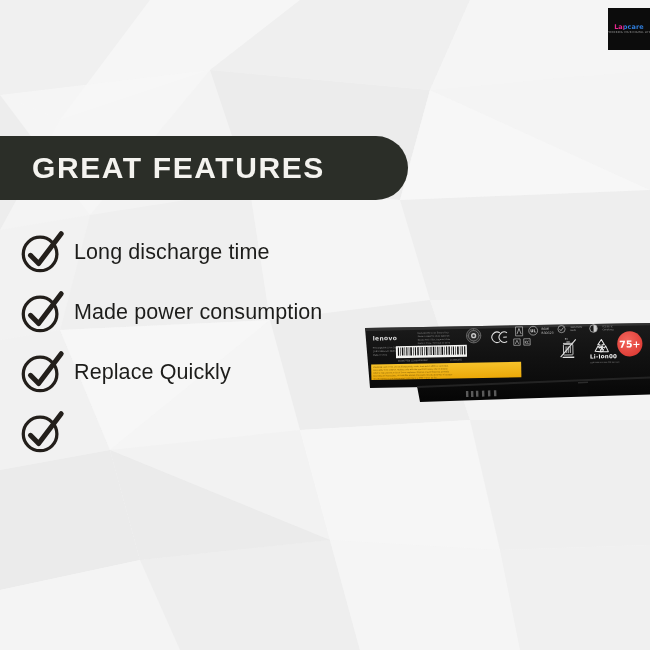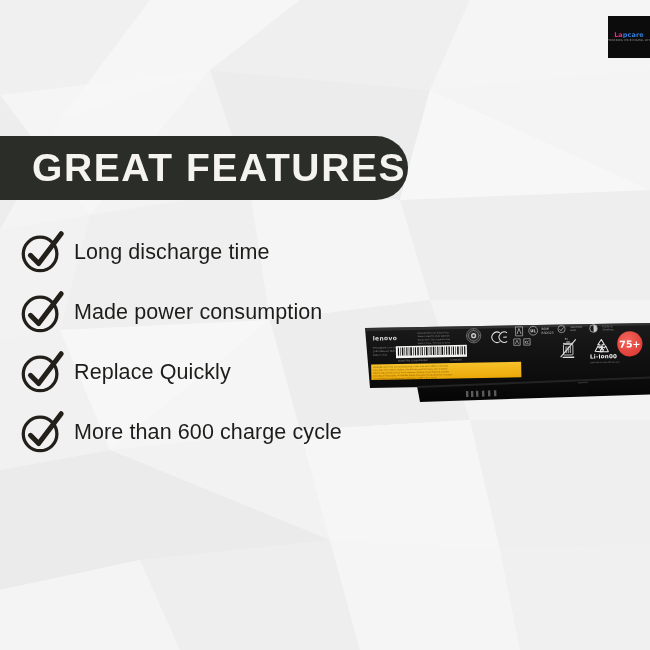--- a/index.html
+++ b/index.html
@@ -9,21 +9,21 @@
     background:#f2f2f2;
     position:relative;
   }
   #stage{position:absolute;inset:0;width:650px;height:650px;overflow:hidden;background:#f3f3f3;}
 
   
   #bg-poly{position:absolute;inset:0;width:650px;height:650px;}
 
   
   .brand-badge{
-    position:absolute;left:608px;top:16px;width:42px;height:42px;
+    position:absolute;left:608px;top:8px;width:42px;height:42px;
     background:#0c0c0c;display:flex;align-items:center;justify-content:center;
     overflow:hidden;
   }
   .brand-wrap{text-align:center;line-height:1;transform:scale(1);}
   .brand-name{
     font-family:"DejaVu Sans", sans-serif;
     font-size:6.5px;font-weight:bold;letter-spacing:.1px;white-space:nowrap;
     background:linear-gradient(90deg,#e8268f 0%,#e8268f 38%,#2f7fe0 39%,#2f7fe0 100%);
     -webkit-background-clip:text;background-clip:text;color:transparent;
     -webkit-text-fill-color:transparent;
@@ -36,21 +36,21 @@
   
   .headline-pill{
     position:absolute;left:-30px;top:136px;width:438px;height:64px;
     background:#2b2e28;border-radius:0 34px 34px 0;
     display:flex;align-items:center;
   }
   .headline-text{
     margin-left:62px;
     color:#f4f3ef;
     font-family:"Liberation Sans", sans-serif;
-    font-size:39px;font-weight:bold;letter-spacing:1.6px;
+    font-size:30px;font-weight:bold;letter-spacing:1.6px;
     white-space:nowrap;
   }
 
   
   .feature-list{position:absolute;left:18px;top:228px;width:420px;}
   .feature-row{display:flex;align-items:center;height:48px;margin-bottom:12px;text-align:right;}
   .check-icon{width:48px;height:48px;flex:0 0 48px;display:block;}
   .feature-label{
     margin-left:8px;
     color:#1d1d1b;
@@ -137,21 +137,20 @@
         <path d="M13 28.5 L21.5 37 L45 6" fill="none" stroke="#231f1b" stroke-width="5.2" stroke-linecap="round" stroke-linejoin="round"></path>
       </svg>
       <span class="feature-label">Replace Quickly</span>
     </div>
 
     <div class="feature-row">
       <svg class="check-icon" viewBox="0 0 50 50" aria-hidden="true">
         <circle cx="23" cy="27" r="17.5" fill="none" stroke="#231f1b" stroke-width="3.4"></circle>
         <path d="M13 28.5 L21.5 37 L45 6" fill="none" stroke="#231f1b" stroke-width="5.2" stroke-linecap="round" stroke-linejoin="round"></path>
       </svg>
-      <span class="feature-label">More than 600 charge cycle</span>
     </div>
 
   </div>
 
   <div class="battery">
     <svg viewBox="0 0 300 82" width="300" height="82" aria-hidden="true">
       <defs>
         <linearGradient id="topface" x1="0" y1="0" x2="0" y2="1">
           <stop offset="0%" stop-color="#1b1b1b"></stop>
           <stop offset="55%" stop-color="#111111"></stop>

